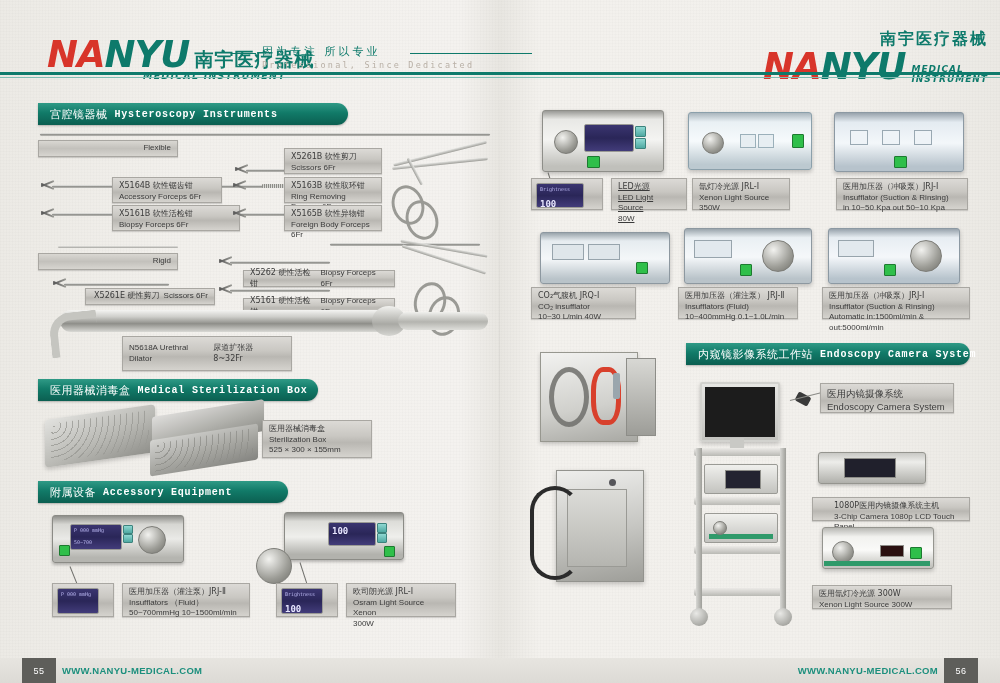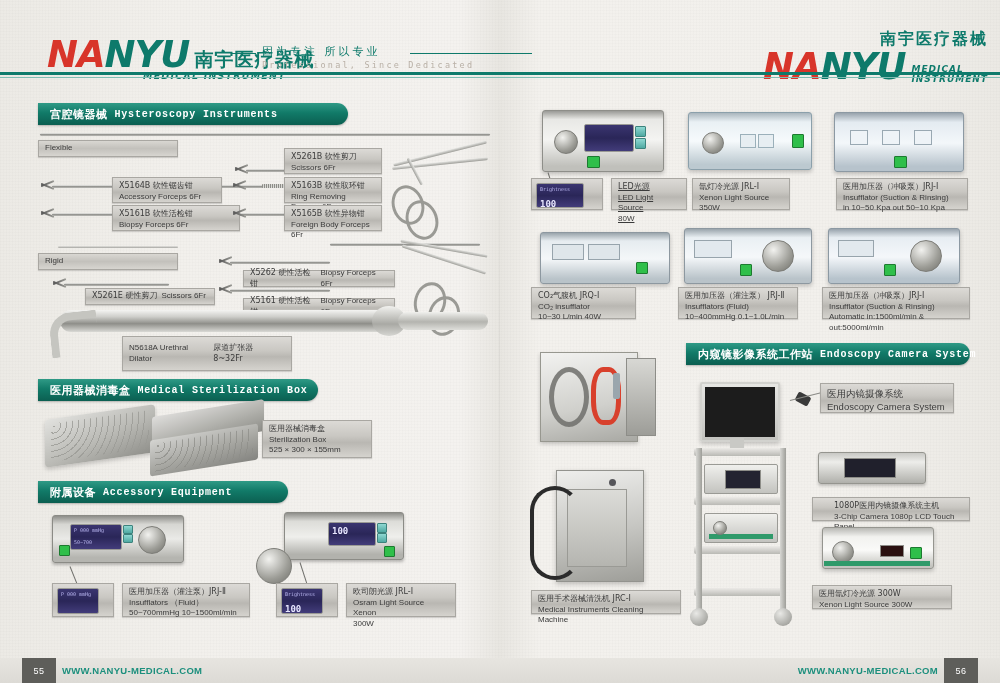--- a/index.html
+++ b/index.html
@@ -47,35 +47,35 @@
      letter-spacing:1px;line-height:1.15;text-align:left;font-family:"DejaVu Sans",sans-serif;}
 
   
   .sec{
     position:absolute;height:22px;border-radius:0 11px 11px 0;
     background:linear-gradient(180deg,#2f9a86 0%,#117a68 45%,#0b5f51 100%);
     box-shadow:0 1px 2px rgba(0,0,0,.25);
     display:flex;align-items:center;padding-left:12px;box-sizing:border-box;
     color:#fff;white-space:nowrap;
   }
-  .sec .cn{font-size:11px;font-weight:bold;letter-spacing:.5px;font-family:"DejaVu Sans",sans-serif;}
+  .sec .cn{font-size:11px;font-weight:normal;letter-spacing:.5px;font-family:"DejaVu Sans",sans-serif;}
   .sec .en{font-size:10px;font-weight:bold;letter-spacing:.8px;margin-left:7px;
      font-family:Liberation Mono, monospace;}
 
   
   .plate{
     position:absolute;box-sizing:border-box;
     background:linear-gradient(180deg,#dcdad6 0%,#c9c7c2 42%,#b9b7b2 60%,#d5d3ce 100%);
     border:1px solid #a9a7a2;
     color:#3b3b3b;padding:3px 6px;line-height:1.33;
     box-shadow:0 1px 1px rgba(0,0,0,.14);
   }
   .plate .cn{font-size:8px;font-family:"DejaVu Sans",sans-serif;display:block;}
   .plate .en{font-size:8px;font-family:"Liberation Sans",sans-serif;display:block;}
-  .plate.one{display:flex;align-items:center;}
+  .plate.one{display:flex;align-items:center;justify-content:flex-end;}
   .plate.one .cn{display:inline;}
   .plate.one .en{display:inline;margin-left:4px;}
   .plate.tag{background:linear-gradient(180deg,#d9d7d2 0%,#c3c1bc 50%,#d7d5d0 100%);}
 
   
   .shaft{position:absolute;height:3px;border-radius:2px;
     background:linear-gradient(180deg,#f2f2f0 0%,#b9b9b5 35%,#7e7e7a 60%,#cfcfcb 100%);}
   .shaft.thin{height:2px;}
   .jaw{position:absolute;width:14px;height:11px;}
   .jaw:before,.jaw:after{content:"";position:absolute;left:0;width:14px;height:2px;
@@ -456,24 +456,20 @@
 
   <div style="position:absolute;left:556px;top:470px;width:86px;height:110px;
        background:linear-gradient(170deg,#eeeeec,#c6c6c2 55%,#9e9e99);
        border:1px solid #93938e;box-shadow:0 2px 5px rgba(0,0,0,.22);">
     <div style="position:absolute;left:10px;top:18px;width:58px;height:76px;
          background:linear-gradient(180deg,#dcdcd8,#b5b5b0);border:1px solid #9a9a95;"></div>
     <div style="position:absolute;left:52px;top:8px;width:7px;height:7px;border-radius:50%;background:#55555a;"></div>
   </div>
   <div style="position:absolute;left:530px;top:486px;width:42px;height:86px;
        border:4px solid #2b2b2b;border-radius:26px;border-right-color:transparent;"></div>
-  <div class="plate" style="left:531px;top:590px;width:150px;height:24px;">
-    <span class="cn">医用手术器械清洗机  JRC-Ⅰ</span>
-    <span class="en">Medical Instruments Cleaning Machine</span>
-  </div>
 
   <div class="sec" style="left:686px;top:343px;width:284px;">
     <span class="cn">内窥镜影像系统工作站</span>
     <span class="en">Endoscopy Camera System</span>
   </div>
 
   <div style="position:absolute;left:700px;top:382px;width:76px;height:56px;
        background:linear-gradient(180deg,#e6e6e3,#c2c2be);border:2px solid #d2d2ce;border-radius:2px;
        box-shadow:0 2px 4px rgba(0,0,0,.2);">
     <div style="position:absolute;inset:3px;background:#1c1c1c;"></div>

